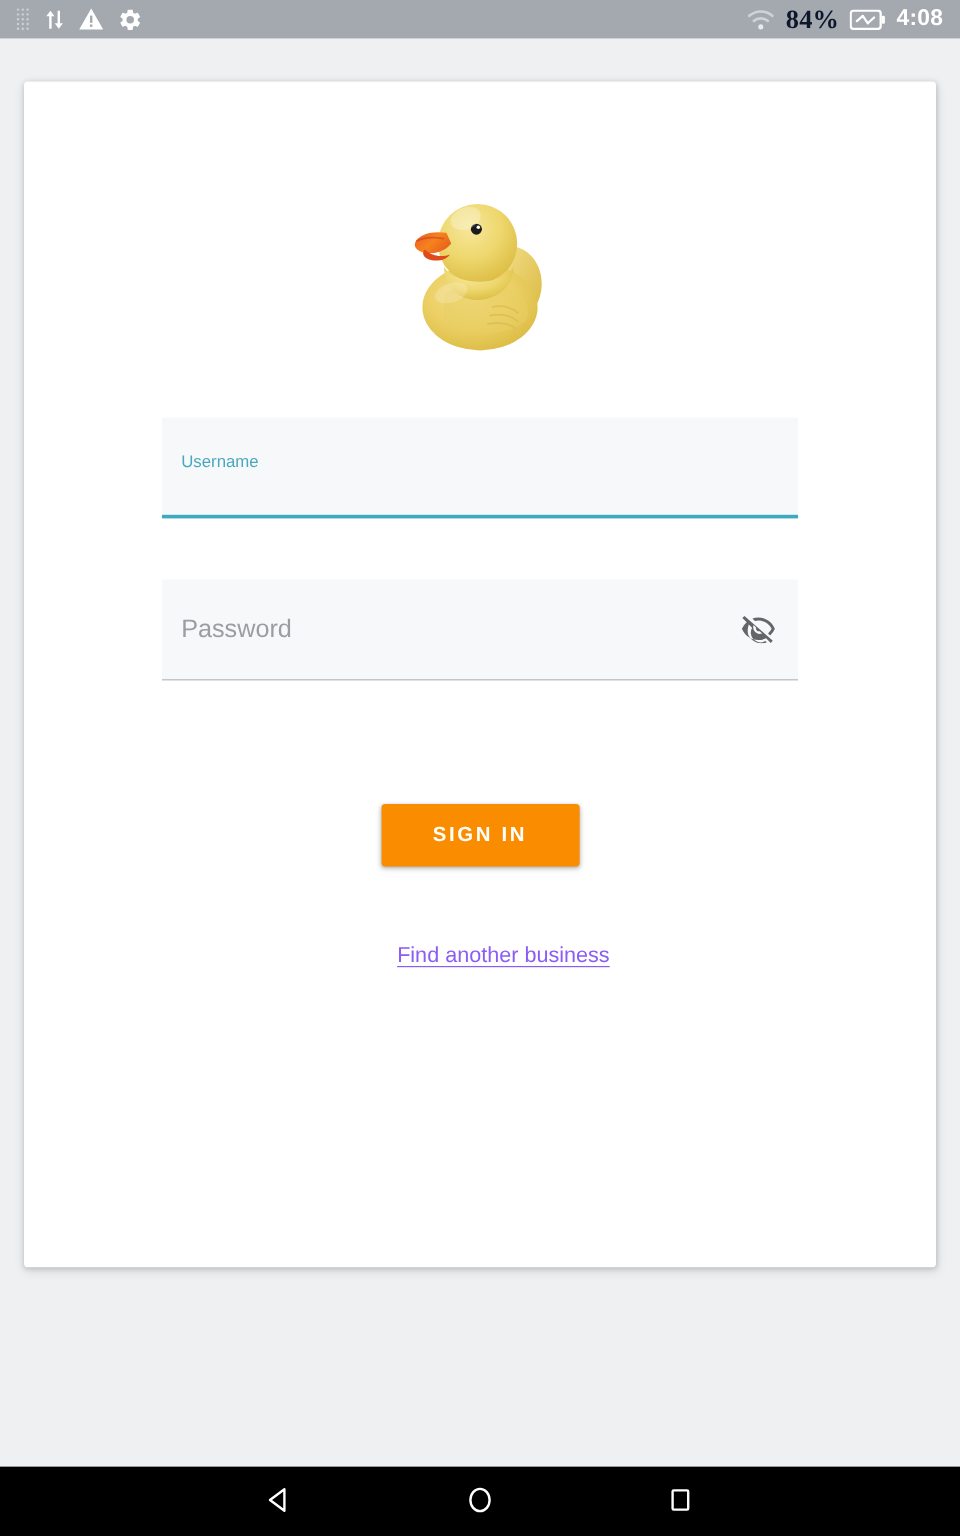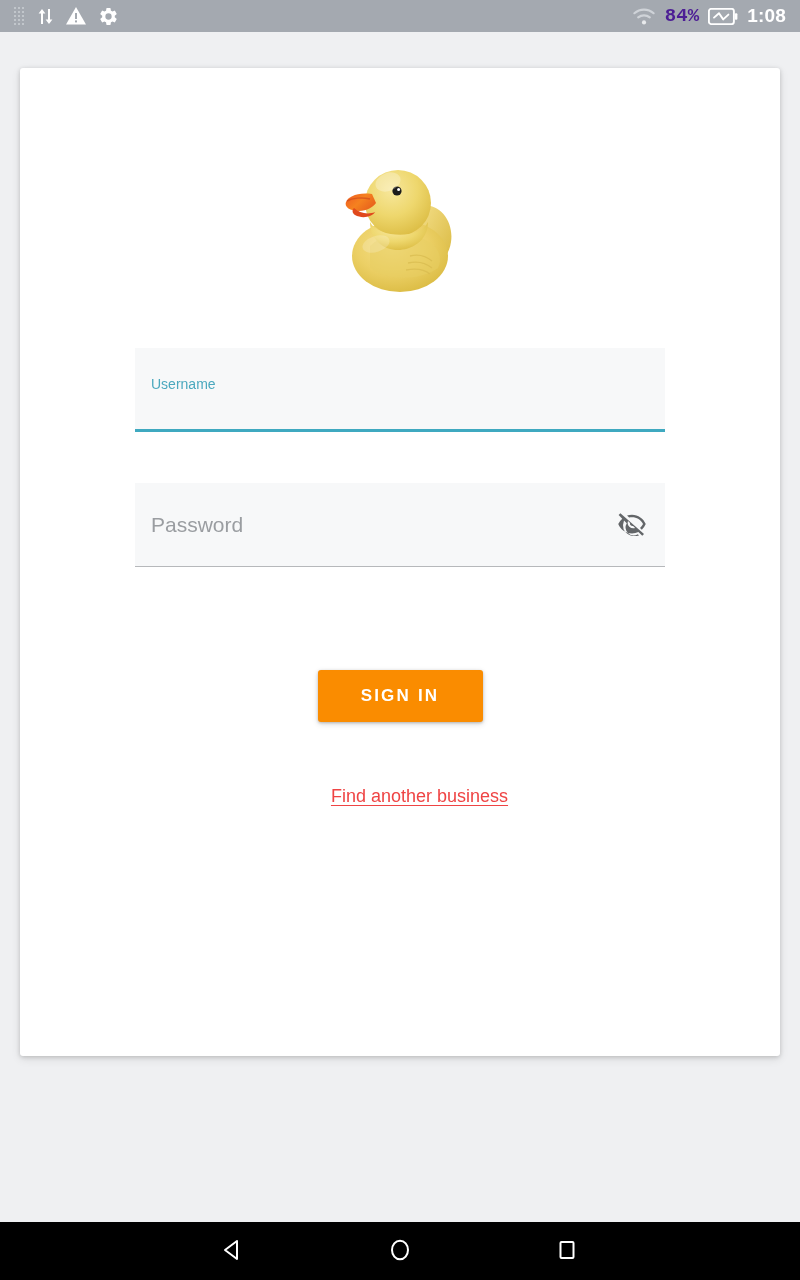--- a/index.html
+++ b/index.html
@@ -46,25 +46,25 @@
     margin-left: auto;
     display: flex;
     align-items: center;
     gap: 9px;
   }
   .status-icon {
     display: block;
     line-height: 0;
   }
   .status-text {
-    color: #4c1d95;
-    font-size: 19px;
+    color: #0f172a;
+    font-size: 22px;
     font-weight: bold;
     letter-spacing: 0.1px;
-    font-family: Liberation Mono, monospace;
+    font-family: Liberation Serif, serif;
   }
   .clock-text {
     color: #ffffff;
     font-size: 19px;
     font-weight: bold;
     letter-spacing: 0.2px;
   }
 
   
   .app-area {
@@ -204,21 +204,21 @@
   
   .findbiz-wrap {
     position: absolute;
     left: 0;
     right: 0;
     top: 718px;
     display: flex;
     justify-content: center;
   }
   .findbiz-link {
-    color: #ef4444;
+    color: #8b5cf6;
     font-size: 18px;
     text-decoration: underline;
     text-underline-offset: 3px;
     cursor: pointer;
     background: none;
     border: none;
     font-family: "Liberation Sans", sans-serif;
     margin-left: 39px;
   }
 
@@ -313,21 +313,21 @@
       <span class="status-text">84%</span>
 
       <span class="status-icon">
         <svg width="30" height="17" viewBox="0 0 30 17">
           <rect x="0.9" y="0.9" width="25" height="15.2" rx="2.4" fill="none" stroke="#ffffff" stroke-width="1.9"></rect>
           <rect x="26.8" y="5.2" width="2.6" height="6.6" rx="1" fill="#ffffff"></rect>
           <path d="M6 9.6 L11 5.2 L15.2 11.4 L20.4 6.6" fill="none" stroke="#ffffff" stroke-width="1.9" stroke-linecap="round" stroke-linejoin="round"></path>
         </svg>
       </span>
 
-      <span class="clock-text">1:08</span>
+      <span class="clock-text">4:08</span>
     </div>
   </div>
 
   <div class="app-area">
 
     <div class="login-card">
 
       <div class="logo-wrap">
         <svg class="logo-img" viewBox="0 0 120 150">
           <defs>

